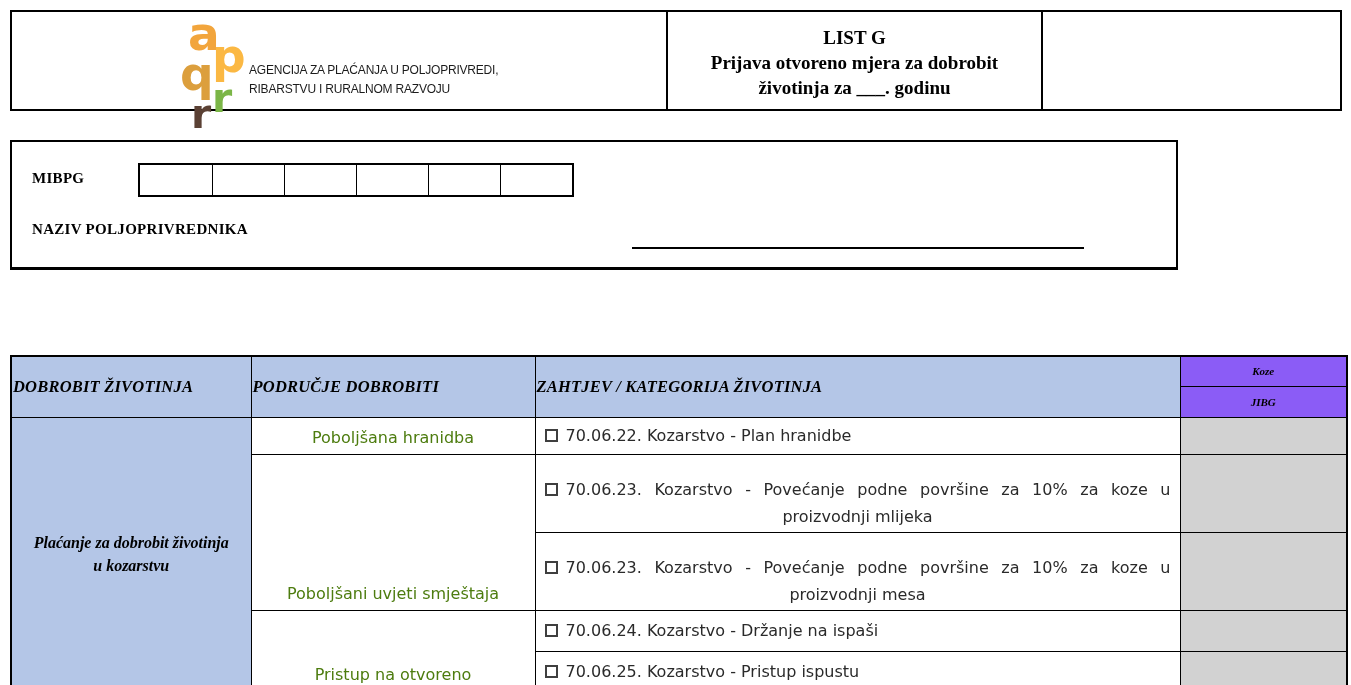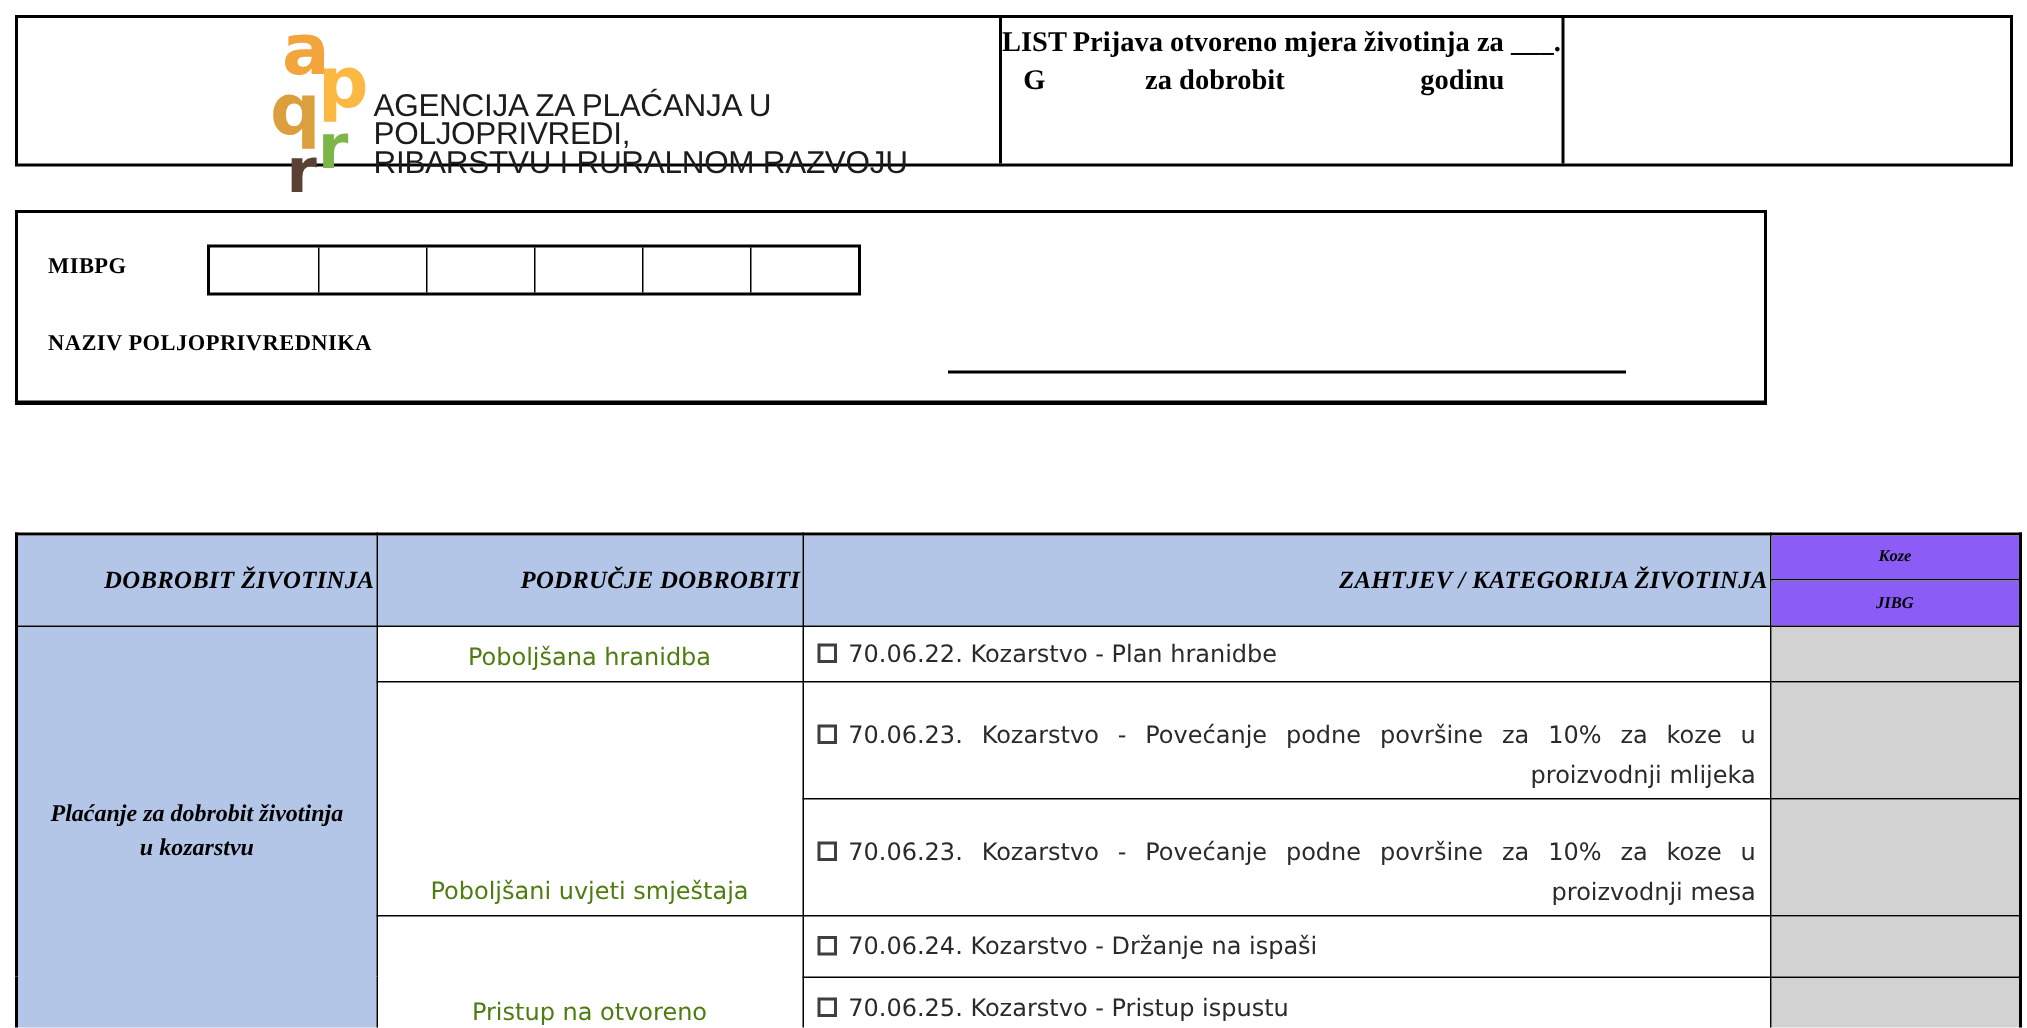--- a/index.html
+++ b/index.html
@@ -11,39 +11,39 @@
   }
 
   
   .header-box {
     position:absolute; left:10px; top:10px; width:1332px; height:101px;
     border:2px solid #000; display:flex;
   }
   .cell-logo { width:654px; position:relative; }
   .cell-title {
     width:377px; border-left:2px solid #000; border-right:2px solid #000;
-    display:flex; flex-direction:row; justify-content:center; text-align:center;
+    display:flex; flex-direction:column; justify-content:center; text-align:center;
     font-family:"Liberation Serif", serif; font-weight:bold; font-size:19px; line-height:25px;
     padding-top:4px;
   }
   .cell-extra { flex:1; }
 
   .logo { position:absolute; left:152px; top:2px; width:92px; height:118px; }
   .logo span {
     position:absolute; font-family:"DejaVu Sans", sans-serif; font-weight:bold; line-height:1;
   }
   .lg-a { left:24px; top:-4px;  font-size:47px; color:#F2A53C; }
   .lg-p { left:48px; top:18px;  font-size:47px; color:#FBB843; }
   .lg-q { left:16px; top:36px;  font-size:47px; color:#DC9F3D; }
   .lg-r1{ left:48px; top:64px;  font-size:41px; color:#7BB647; }
   .lg-r2{ left:27px; top:80px;  font-size:41px; color:#5B4134; }
 
   .agency-name {
     position:absolute; left:237px; top:49px;
-    font-size:21px; line-height:19px; letter-spacing:-0.2px; color:#1c1c1c;
+    font-size:12px; line-height:19px; letter-spacing:-0.2px; color:#1c1c1c;
   }
 
   
   .mibpg-box {
     position:absolute; left:10px; top:140px; width:1168px; height:130px;
     border:2px solid #000; border-bottom-width:3px;
     font-family:"Liberation Serif", serif; font-weight:bold; font-size:15px;
   }
   .mibpg-label { position:absolute; left:20px; top:28px; letter-spacing:0.3px; }
   .digit-grid {
@@ -61,21 +61,21 @@
     border-collapse:collapse; table-layout:fixed;
     border:2px solid #000;
   }
   .welfare-table td { border:1px solid #000; overflow:hidden; }
 
   tr.hrow1 { height:30px; } tr.hrow2 { height:31px; }
   tr.r1 { height:37px; } tr.r2 { height:67px; } tr.r3 { height:66px; }
   tr.r4 { height:41px; } tr.r5 { height:41px; }
 
   .th-blue {
-    background:#b4c6e7; text-align:right; vertical-align:middle;
+    background:#b4c6e7; text-align:left; vertical-align:middle;
     font-family:"Liberation Serif", serif; font-weight:bold; font-style:italic;
     font-size:16.5px; letter-spacing:0.2px;
   }
   .cell-koze, .cell-jibg {
     background:#8b5cf6; text-align:center; vertical-align:middle;
     font-family:"Liberation Serif", serif; font-weight:bold; font-style:italic;
     font-size:11px;
   }
   .cell-koze { border-bottom:1px solid #8c8c8c; }
   .cell-jibg { border-bottom-color:#000; }
@@ -87,21 +87,21 @@
   }
   .cell-area {
     text-align:center; vertical-align:bottom; padding:0 6px 7px 6px;
     font-family:"DejaVu Sans", sans-serif; font-size:16px; color:#4d7c0f;
   }
   .cell-req {
     vertical-align:middle; padding:2px 9px;
     font-family:"DejaVu Sans", sans-serif; font-size:16px; line-height:27px; color:#2a2a2a;
   }
   .req-line.justify { text-align:justify; text-align-last:justify;margin-top:19px; }
-  .req-line2 { text-align:right; }
+  .req-line2 { text-align:center; }
   .checkbox {
     display:inline-block; width:13px; height:13px; border:2px solid #3f3f3f;
     background:#fff; margin-right:8px; vertical-align:-1px;
   }
   .cell-gray { background:#d2d2d2; }
 </style>
 </head>
 <body>
 
 <div class="header-box">

